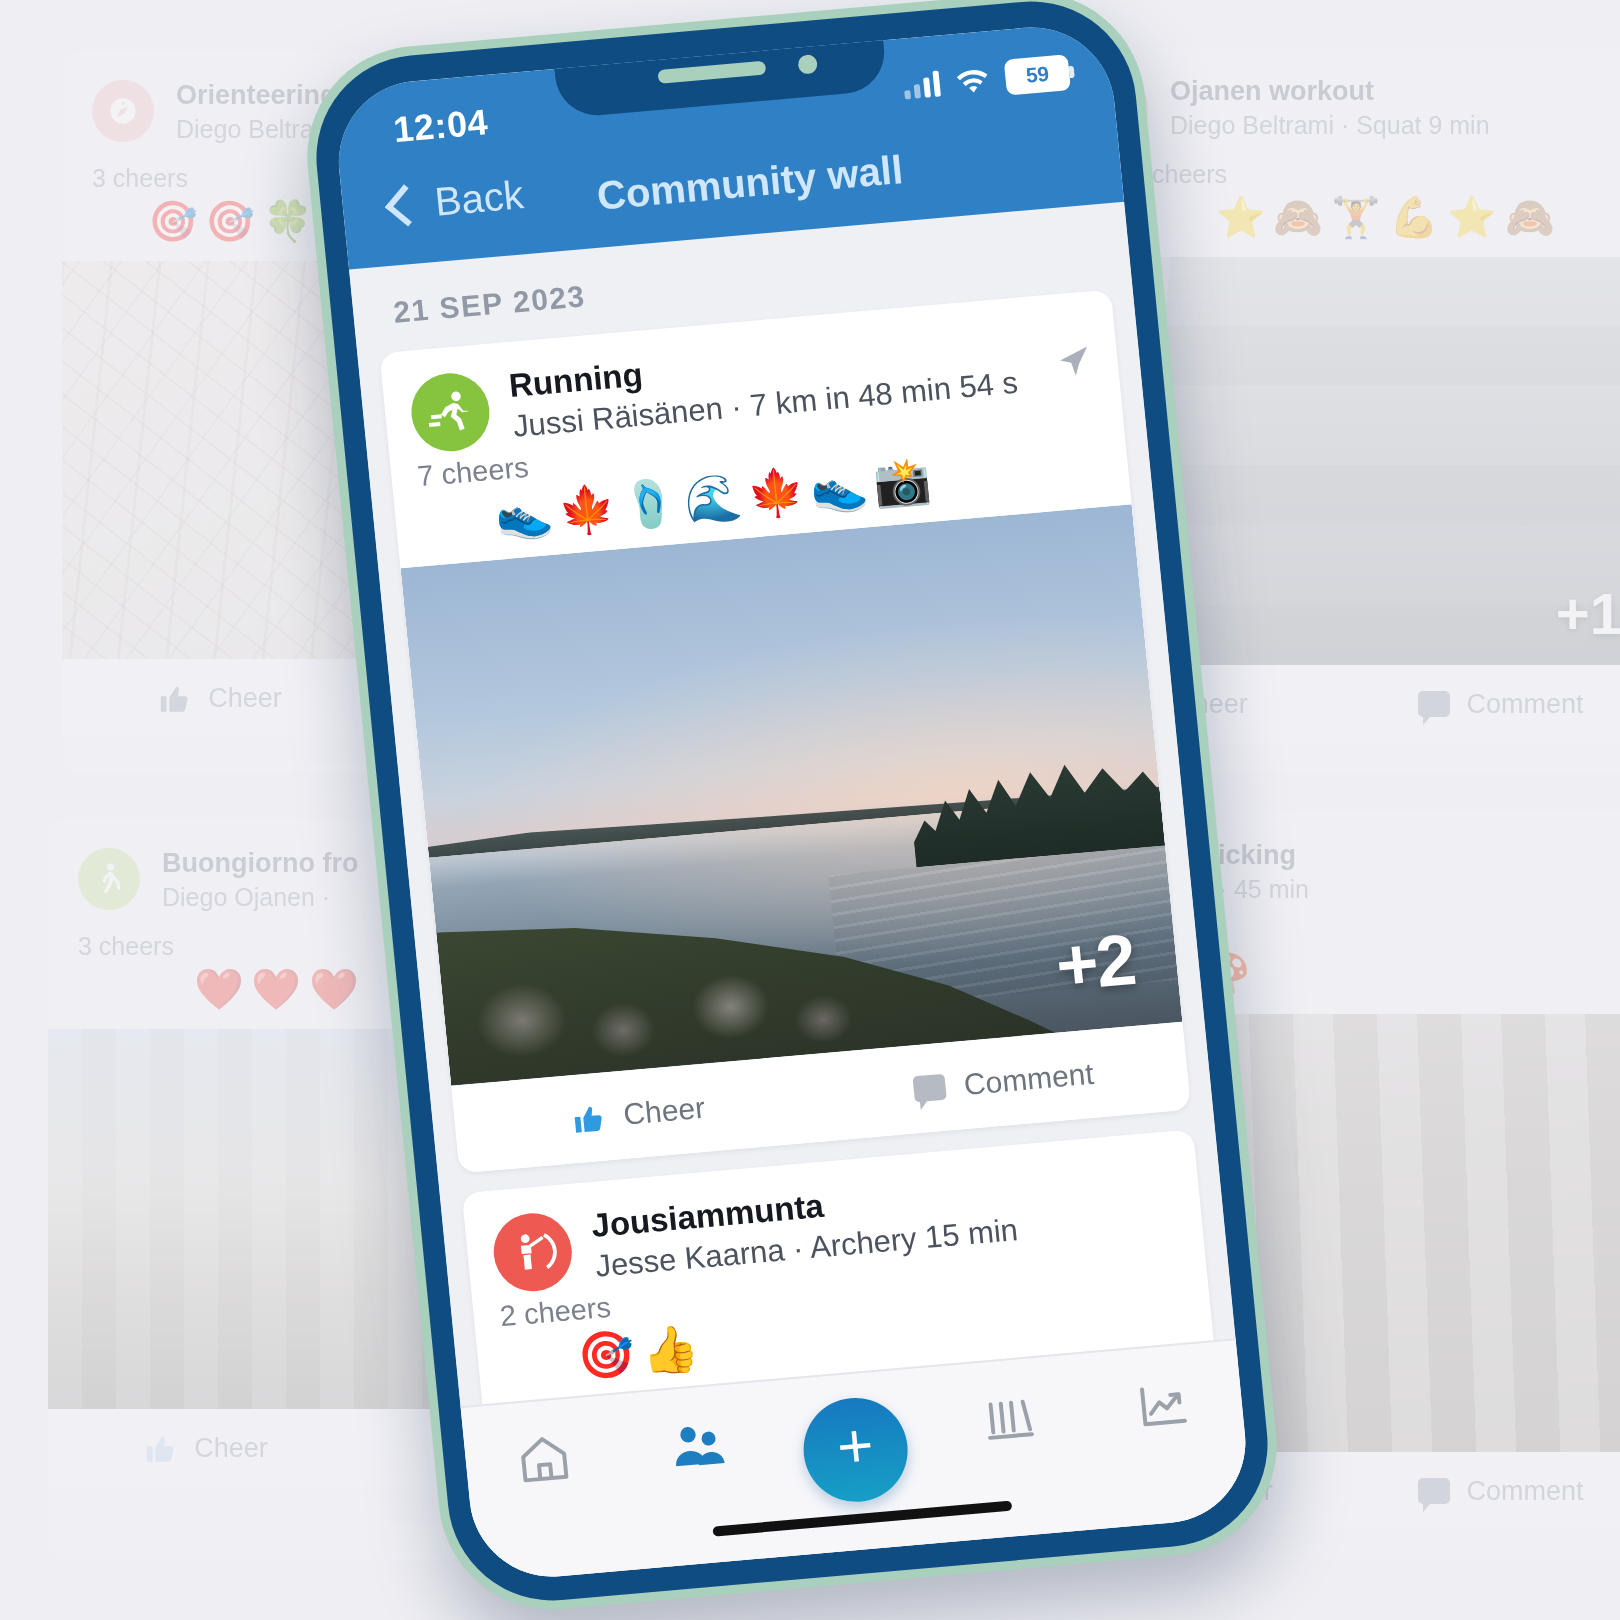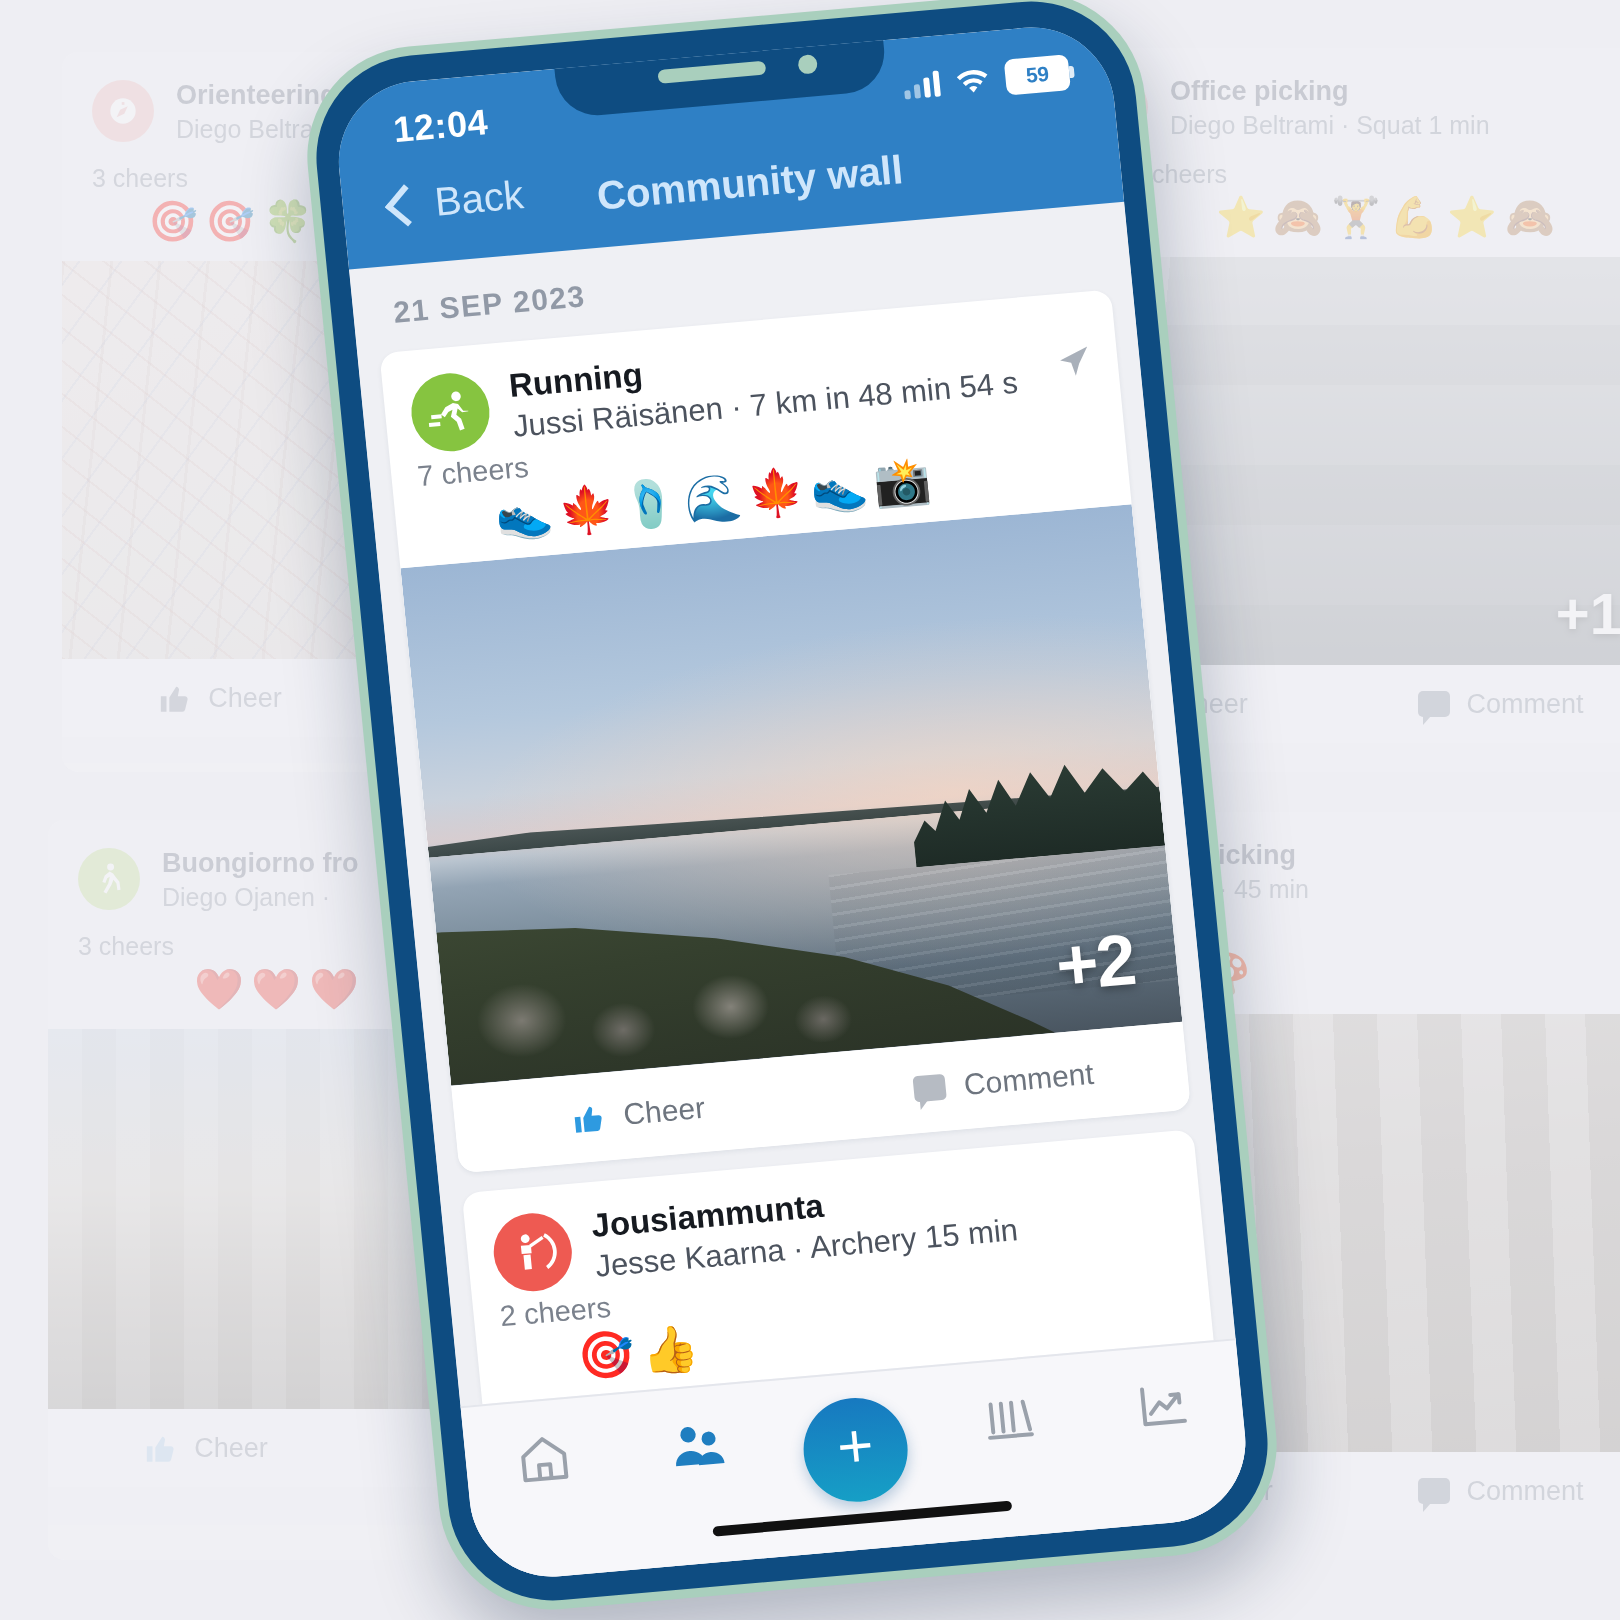--- a/index.html
+++ b/index.html
@@ -221,22 +221,22 @@
       <div class="bg-av" style="background:#f2c2c0;">
         <svg viewBox="0 0 24 24" fill="#fff">
           <rect x="2" y="9" width="2.4" height="6" rx="1"></rect>
             <rect x="19.6" y="9" width="2.4" height="6" rx="1"></rect>
           <rect x="5" y="11" width="14" height="2" rx="1"></rect>
           <circle cx="12" cy="6" r="2"></circle>
           <path d="M8.5 14h7l-1 6h-5z"></path>
         </svg>
       </div>
       <div class="bg-meta">
-        <div class="bg-title">Office picking</div>
-        <div class="bg-sub">Diego Beltrami · Squat 1 min</div>
+        <div class="bg-title">Ojanen workout</div>
+        <div class="bg-sub">Diego Beltrami · Squat 9 min</div>
       </div>
     </div>
     <div class="bg-cheers" style="padding-left:96px;">cheers</div>
     <div class="bg-emoji" style="padding-left:160px;">⭐🙈🏋️💪⭐🙈</div>
     <div class="bg-photo ph-gym" style="height:408px;position:relative;">
       <span class="plusbadge" style="right:34px;bottom:18px;">+1</span>
     </div>
     <div class="bg-actions">
       <div class="bg-act">
         <span>Cheer</span>

